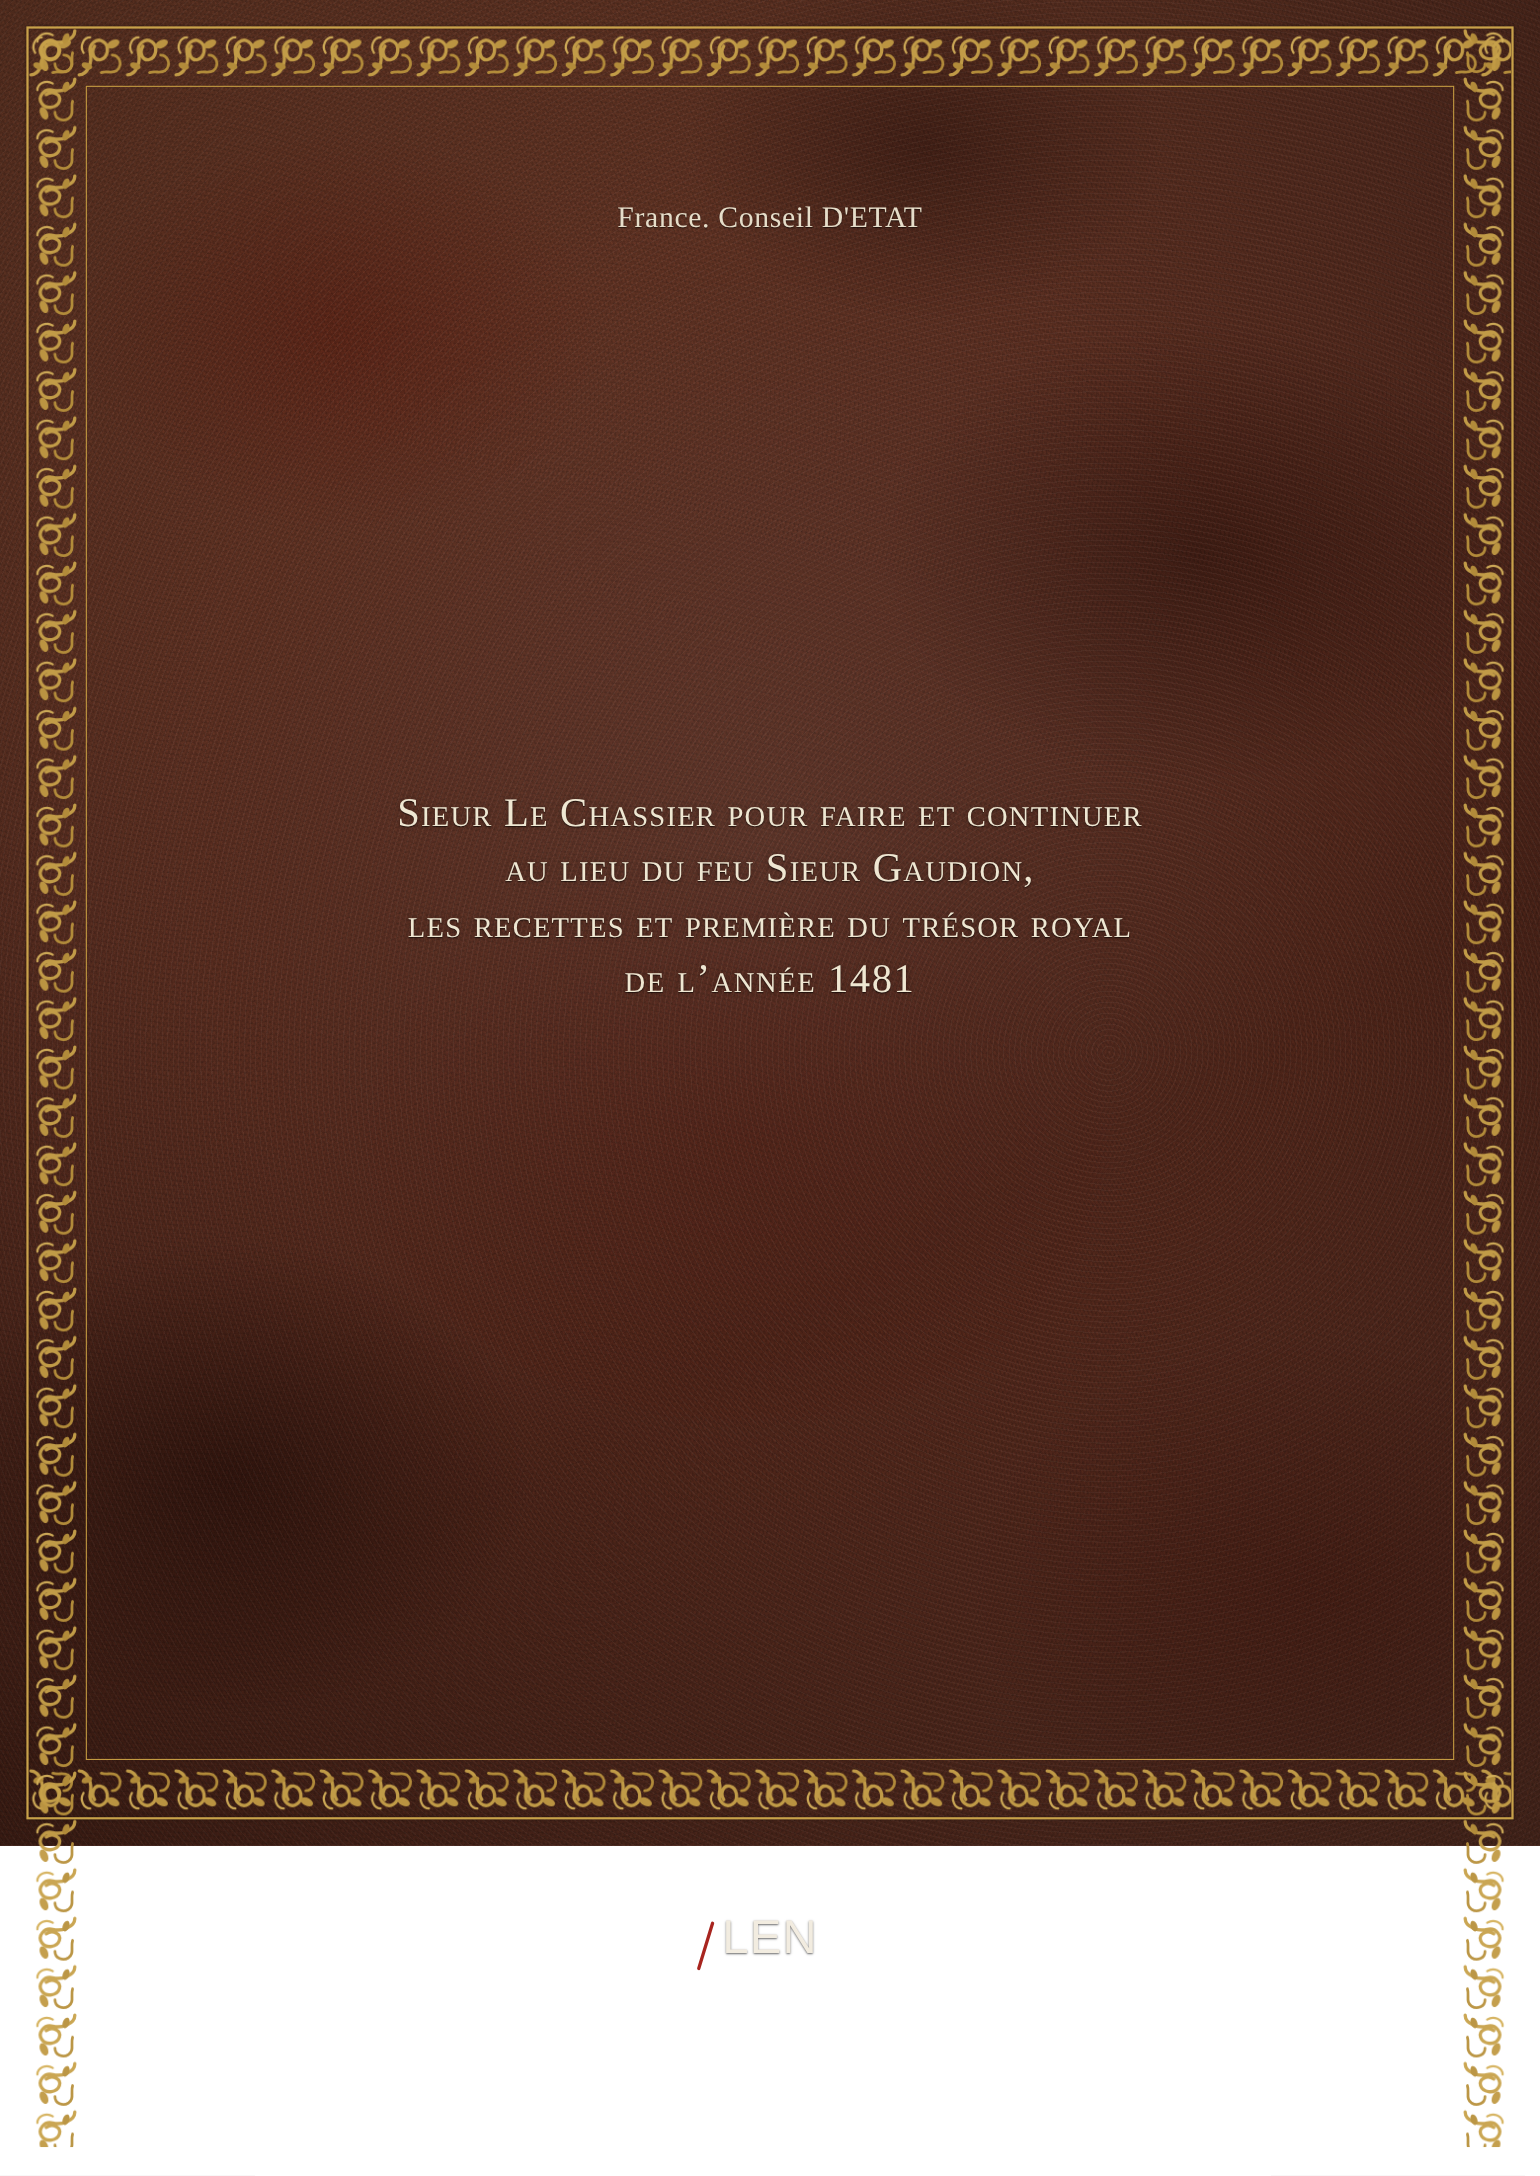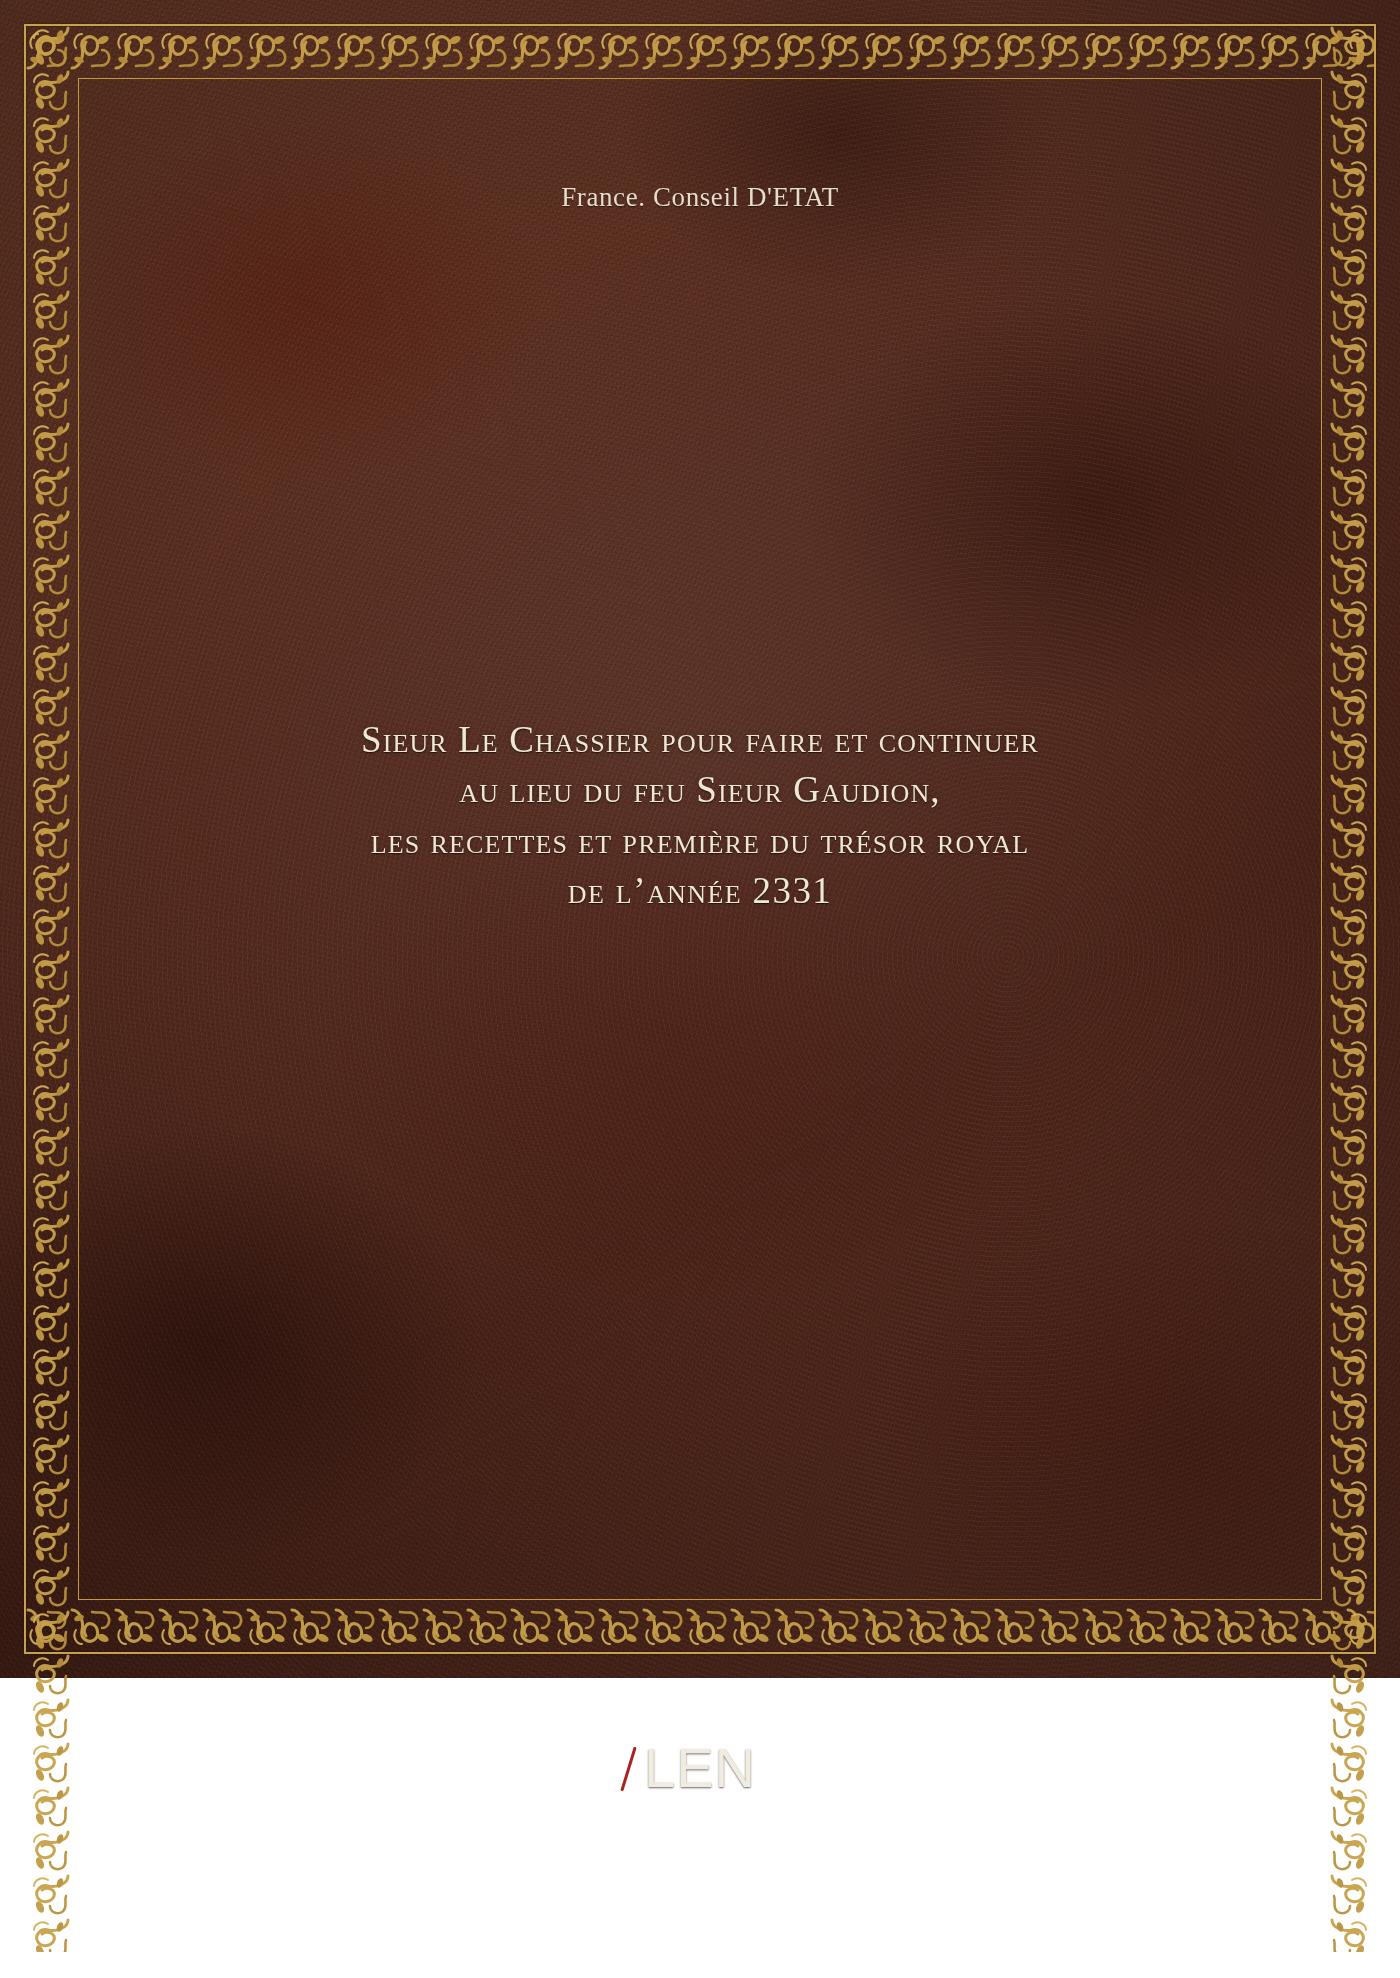--- a/index.html
+++ b/index.html
@@ -123,21 +123,21 @@
     top: 1740px;
     left: 0; right: 0;
     text-align: center;
     height: 70px;
   }
   .logo-wrap {
     display: inline-block;
     position: relative;
     color: #f2ece0;
     font-family: "Liberation Sans", sans-serif;
-    font-size: 56px;
+    font-size: 43px;
     font-weight: 400;
     letter-spacing: 1px;
     line-height: 1;
     text-shadow: 0 1px 2px rgba(0,0,0,0.6);
   }
   .logo-slash {
     position: absolute;
     left: -17px;
     top: 6px;
     width: 3px;
@@ -190,21 +190,21 @@
   <svg class="vine vine-right" viewBox="0 0 52 1926" preserveAspectRatio="none">
     <rect x="0" y="0" width="52" height="1926" fill="url(#vinepatv)"></rect>
   </svg>
 
   <div class="author">France. Conseil D'ETAT</div>
 
   <div class="title-block">
     <span class="line line-2">Sieur Le Chassier pour faire et continuer</span>
     <span class="line line-3">au lieu du feu Sieur Gaudion,</span>
     <span class="line line-4">les recettes et première du trésor royal</span>
-    <span class="line line-5">de l’année 2331</span>
+    <span class="line line-5">de l’année 1481</span>
   </div>
 
 
   <div class="logo">
     <span class="logo-wrap">
       <span class="logo-slash"></span>
       <span>LEN</span>
     </span>
   </div>
 

